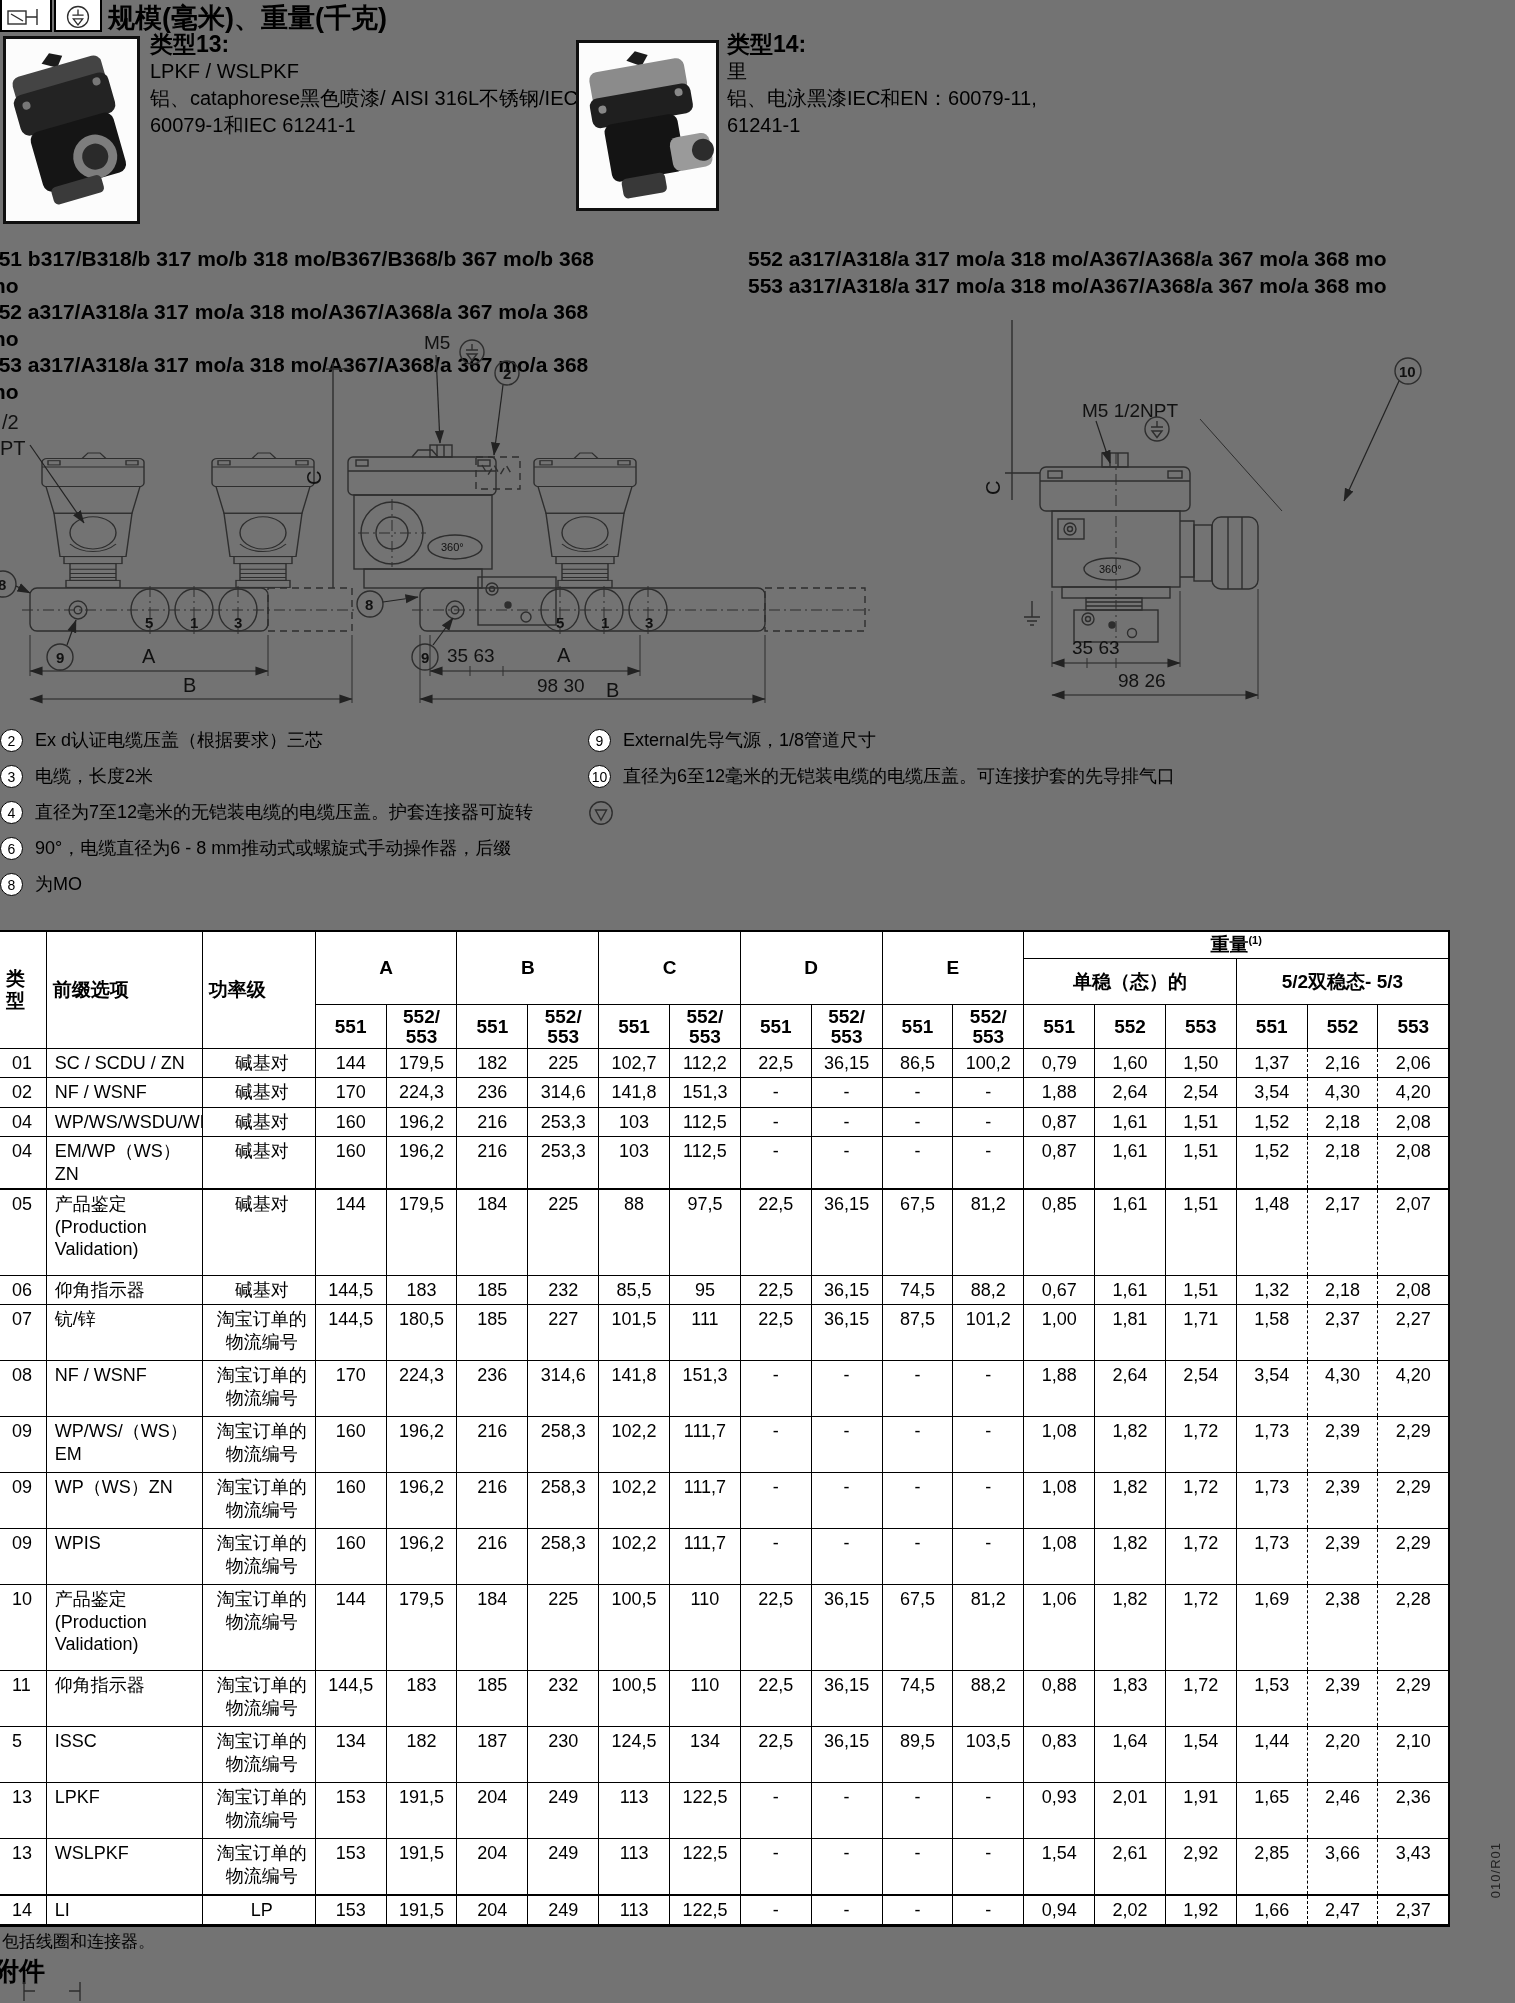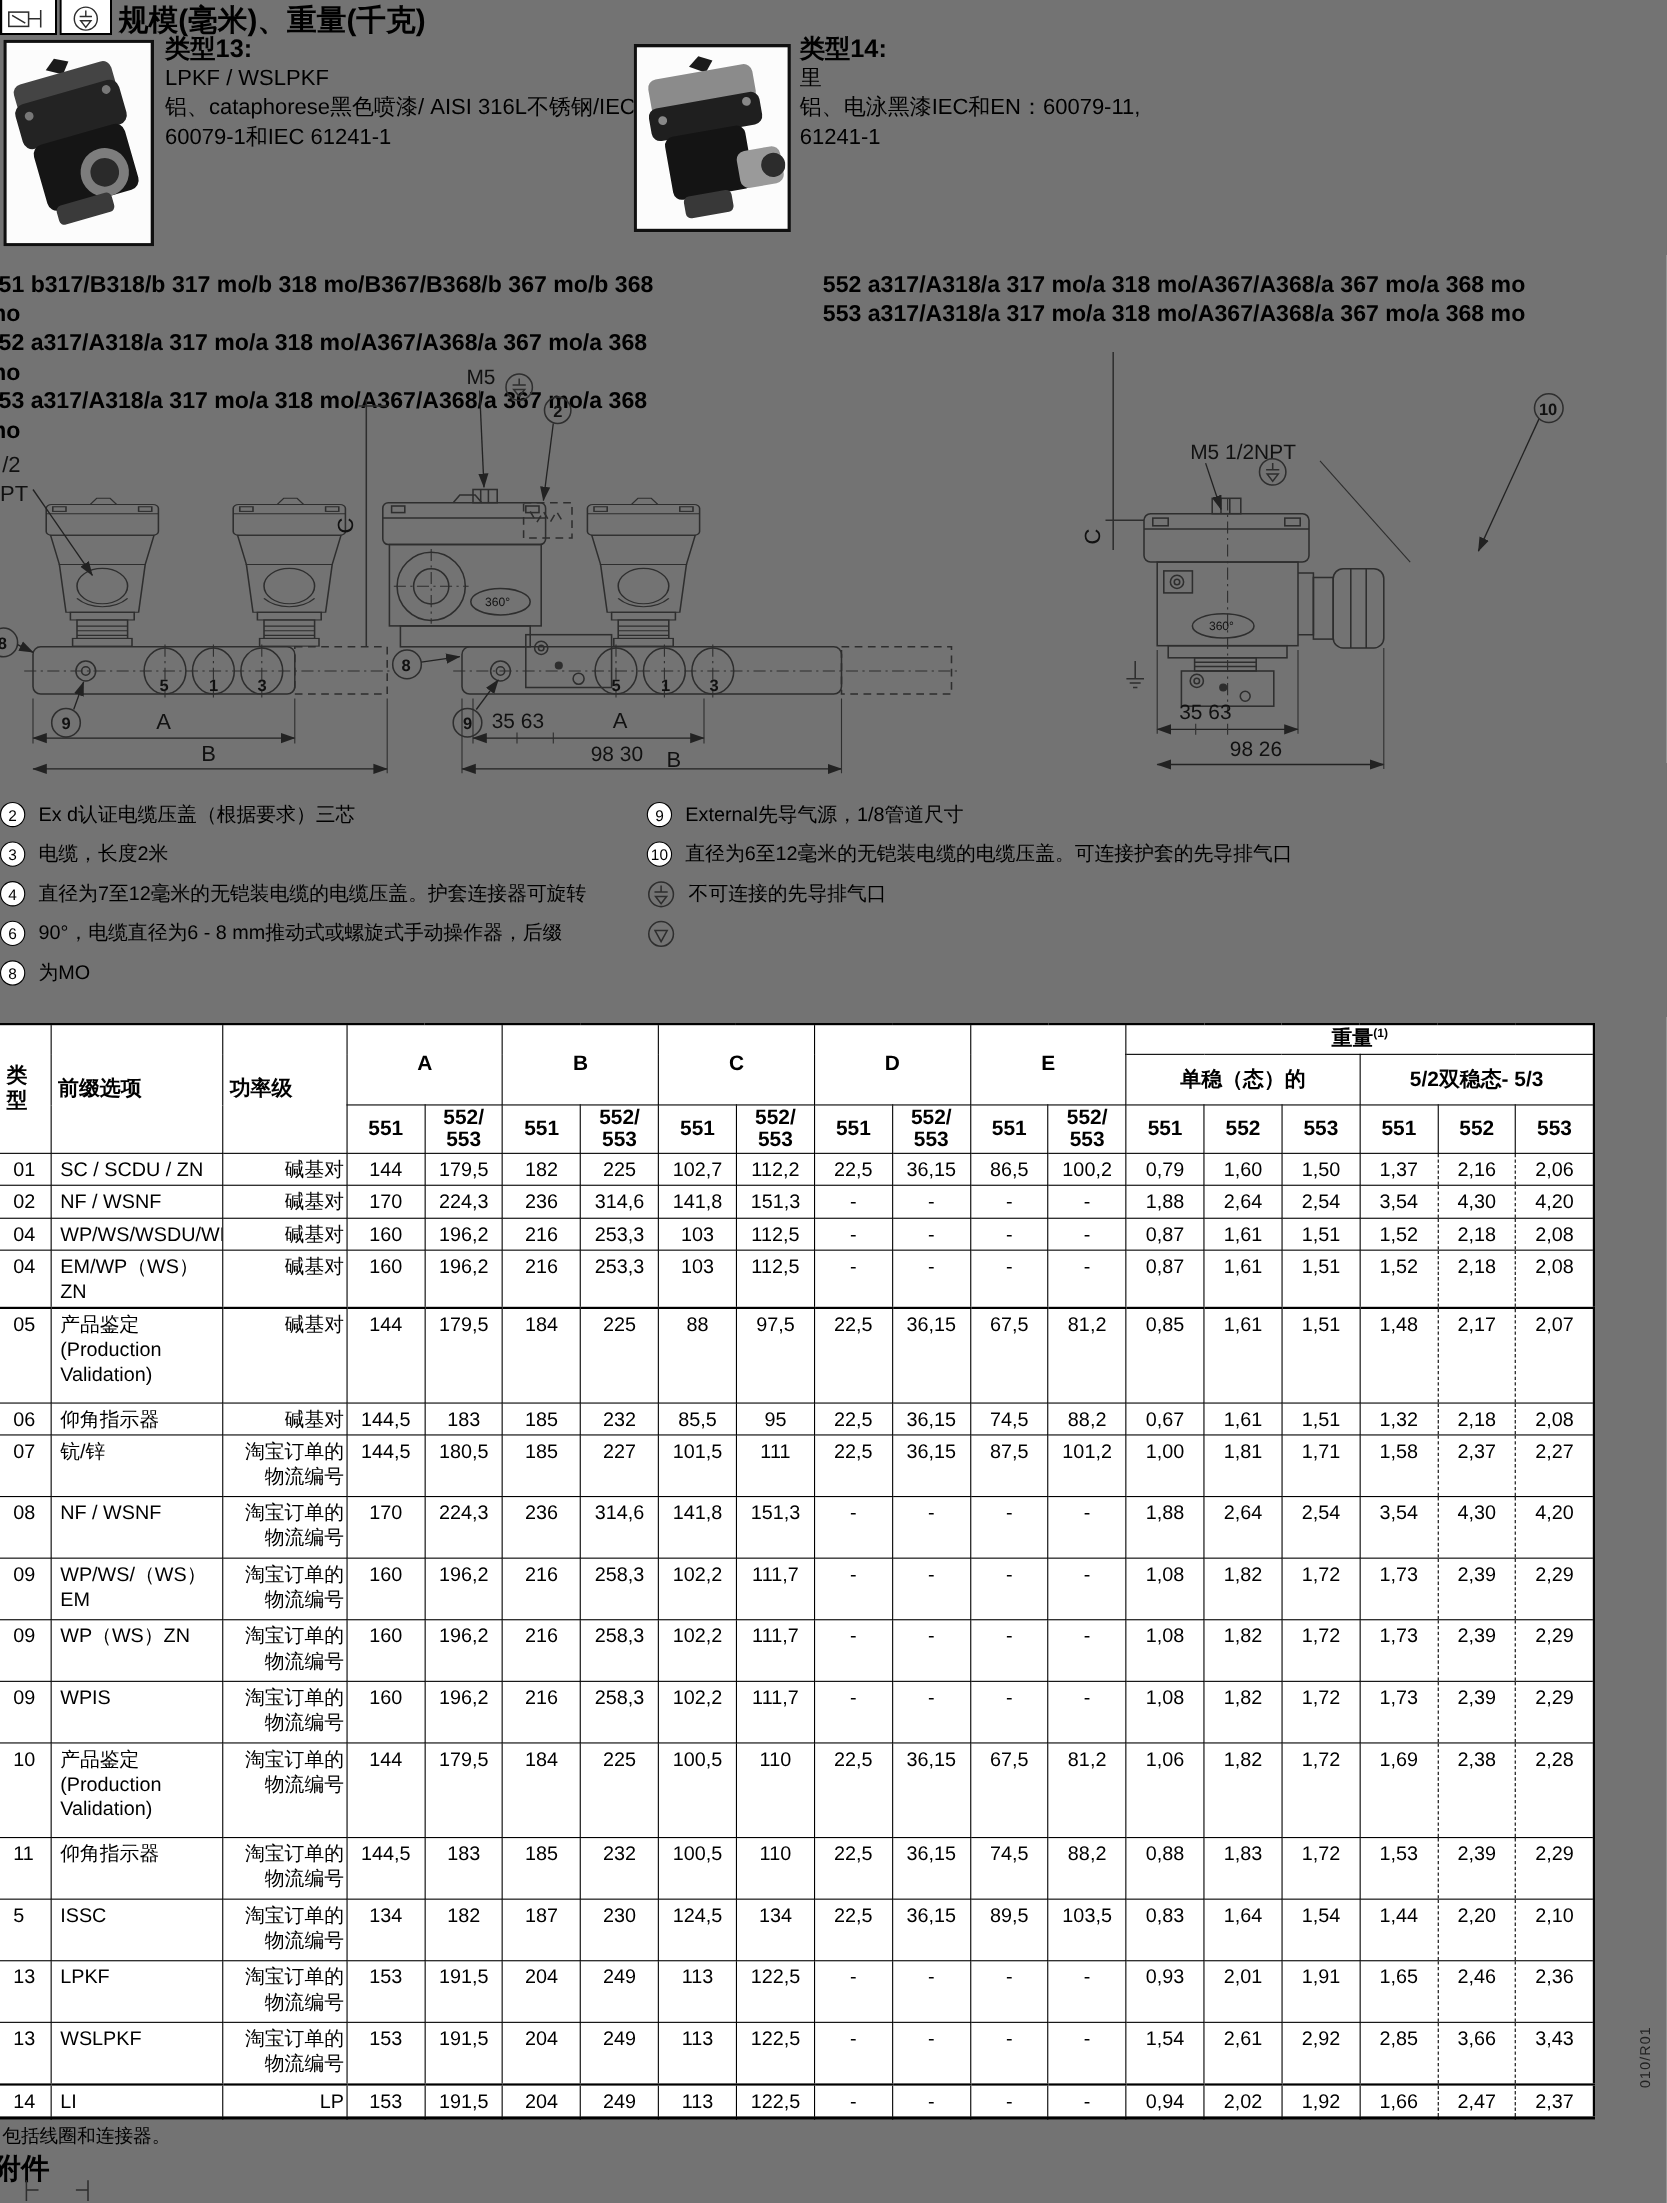--- a/index.html
+++ b/index.html
@@ -29,21 +29,21 @@
   table{border-collapse:collapse;table-layout:fixed;width:1452px;background:#fff;
         border:2px solid #000;border-bottom:3px solid #000}
   th,td{border:1px solid #000;overflow:hidden}
   th{font-size:19px;font-weight:bold;text-align:center;vertical-align:middle;padding:2px 2px;line-height:1.15}
   th.h-left{text-align:left;padding-left:6px}
   th.pre{white-space:pre-line;line-height:1.02}
   th sup{font-size:11px}
   td{font-size:18px;text-align:center;vertical-align:top;padding:3px 2px;line-height:1.25}
   td.c-type{text-align:left;padding-left:12px}
   td.c-prefix{text-align:left;padding-left:8px;white-space:pre-line}
-  td.c-power{text-align:right;padding-left:8px;white-space:pre-line}
+  td.c-power{text-align:center;padding-left:8px;white-space:pre-line}
   td.vd{border-left:1px dashed #000}
   td.vdr{border-right:1px dashed #000}
   tr.thick td{border-top:2.5px solid #000}
 
   
   #accessories{font-size:26px;font-weight:bold}
   #footnote{font-size:17px}
   .vcode{writing-mode:vertical-rl;transform:rotate(180deg);font-size:13px;letter-spacing:1px;color:#222}
 
   
@@ -322,29 +322,20 @@
       </div>
     </div>
   <div class="abs" style="left:588px;top:726px;width:920px">
       <div class="note-row">
         <span class="cnum">9</span>
         <span class="ntext">External先导气源，1/8管道尺寸</span>
       </div>
       <div class="note-row">
         <span class="cnum">10</span>
         <span class="ntext">直径为6至12毫米的无铠装电缆的电缆压盖。可连接护套的先导排气口</span>
-      </div>
-      <div class="note-row">
-        <svg class="symic" width="26" height="26" viewBox="-13 -13 26 26">
-      <g class="ln">
-            <circle r="11.2"></circle>
-            <path d="M0,-8 V-2 M-6,-2 H6 M-5,2 L5,2 L0,8.5 Z"></path>
-          </g>
-    </svg>
-        <span class="ntext">不可连接的先导排气口</span>
       </div>
       <div class="note-row">
         <svg class="symic" width="26" height="26" viewBox="-13 -13 26 26">
       <g class="ln">
             <circle r="11.2"></circle>
             <path d="M-5.5,-3 L5.5,-3 L0,7 Z"></path>
           </g>
     </svg>
         <span class="ntext"></span>
       </div>

